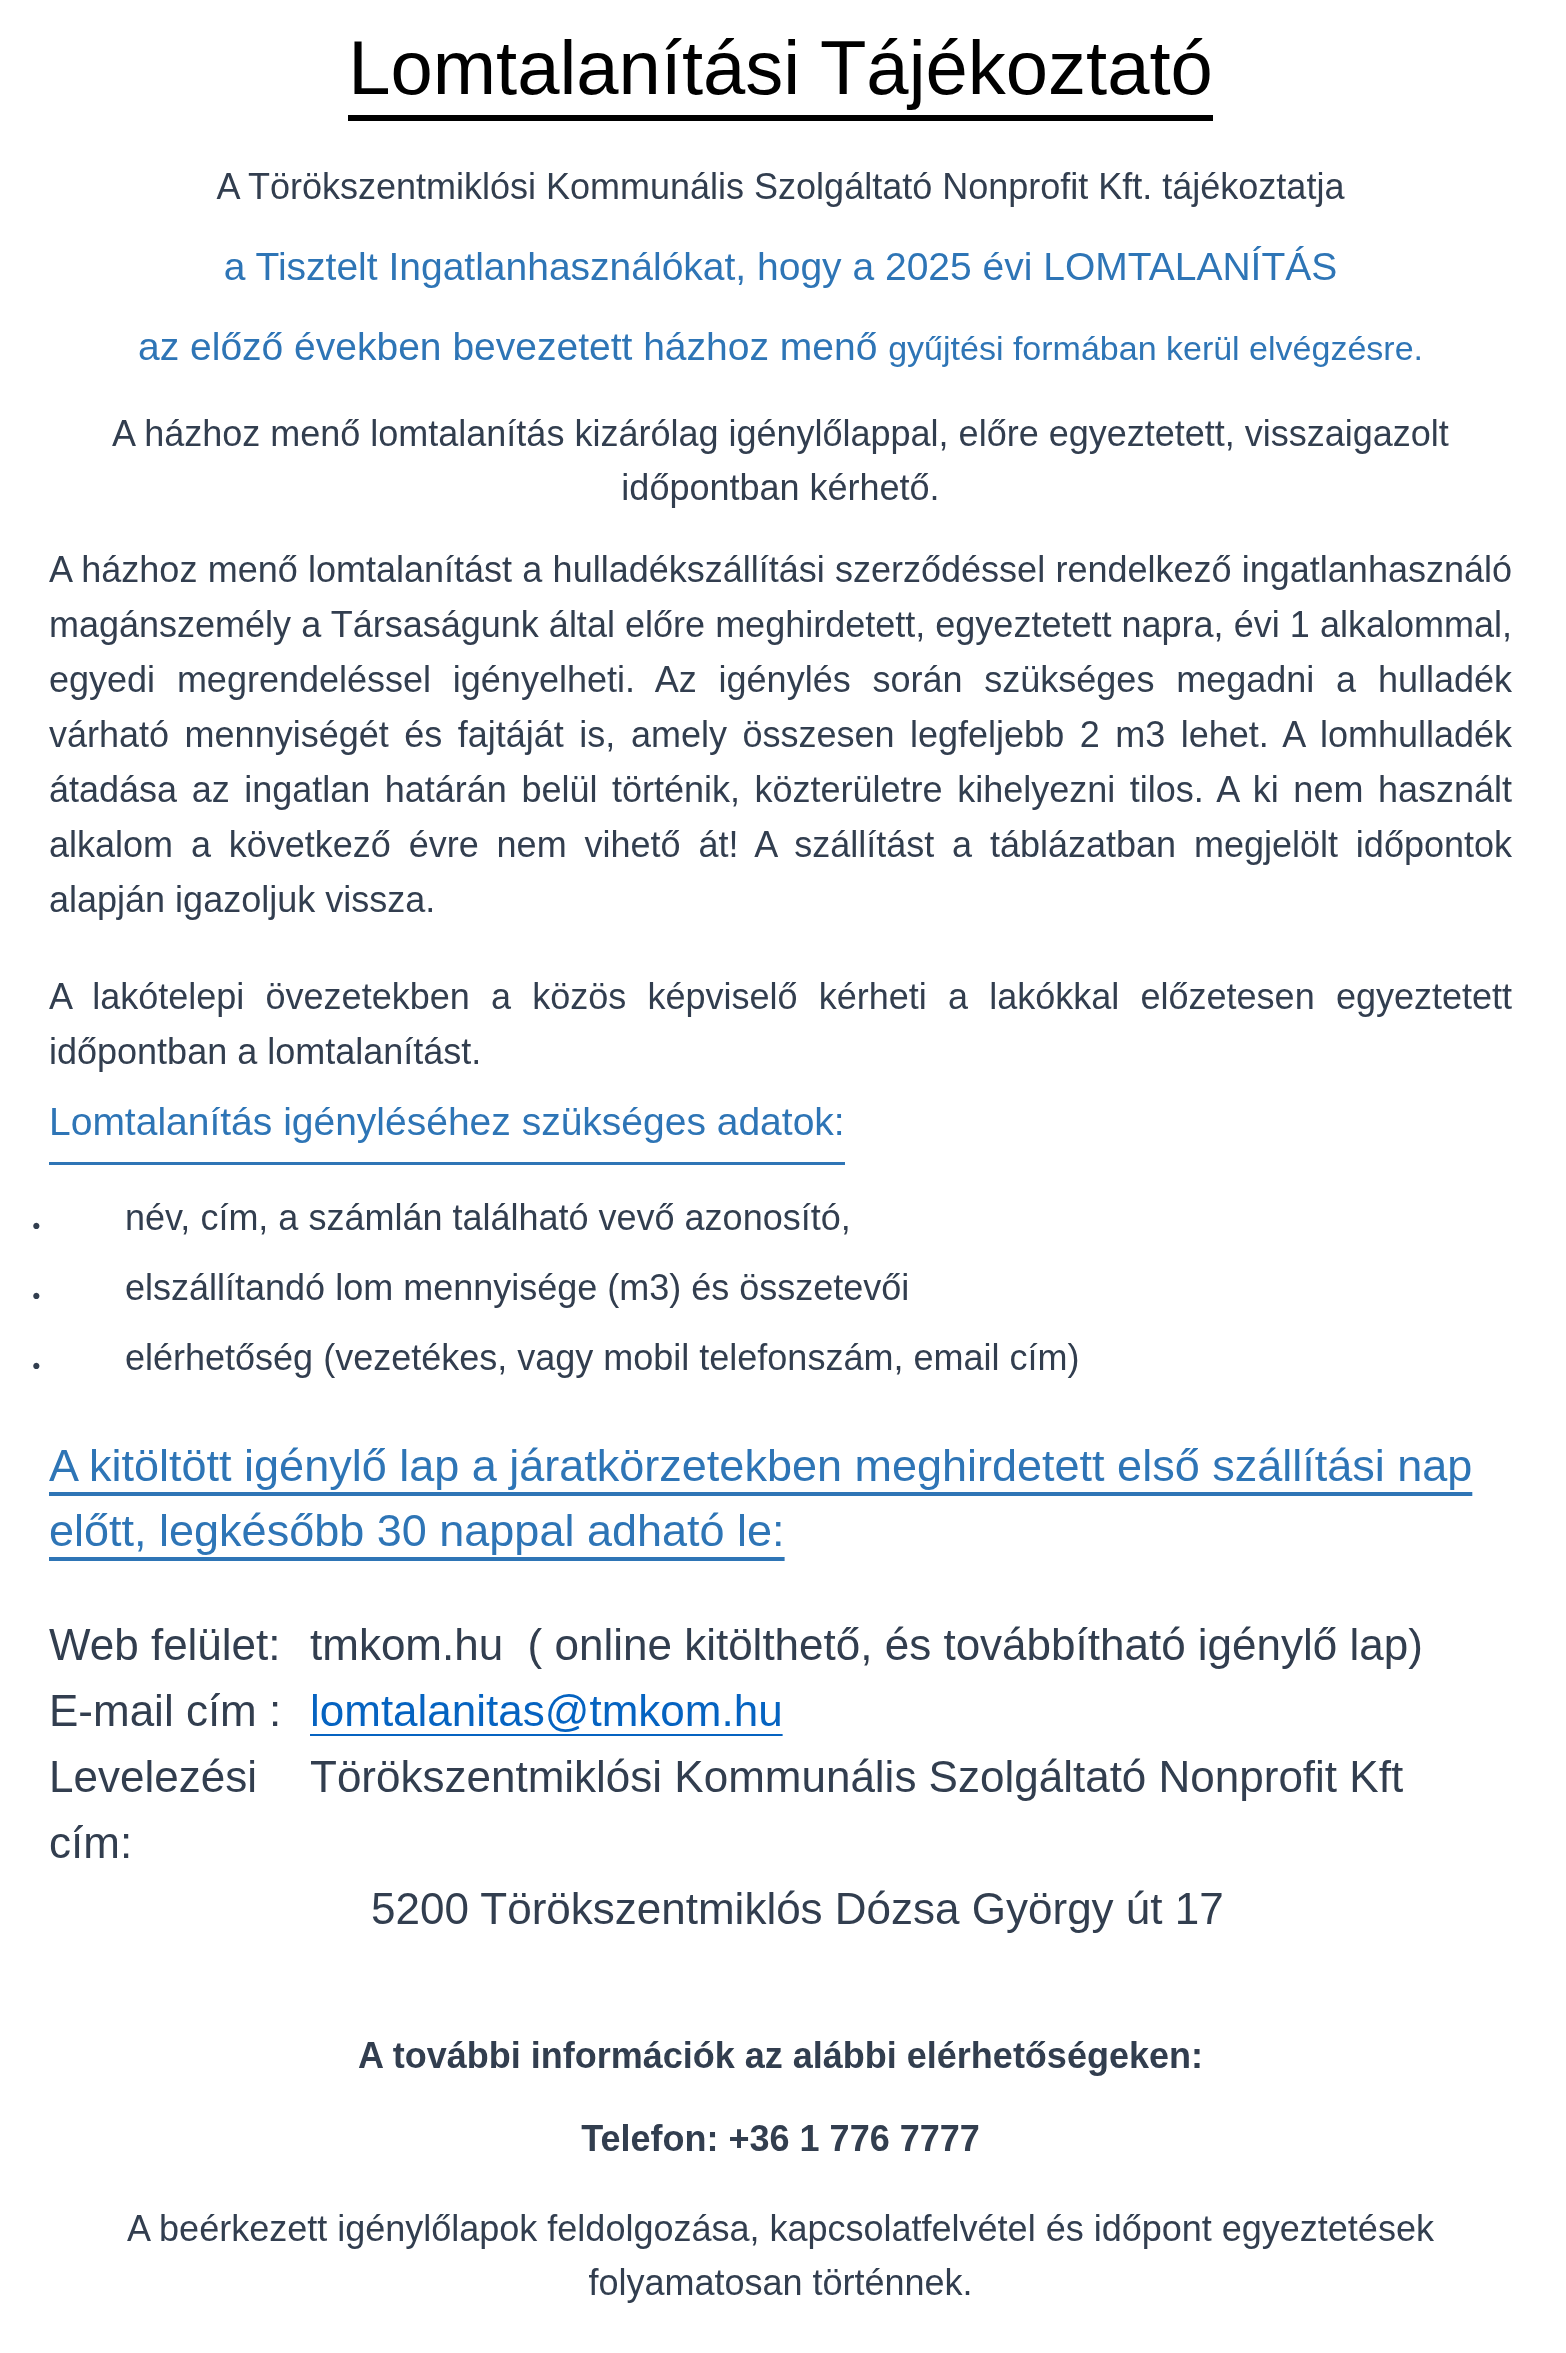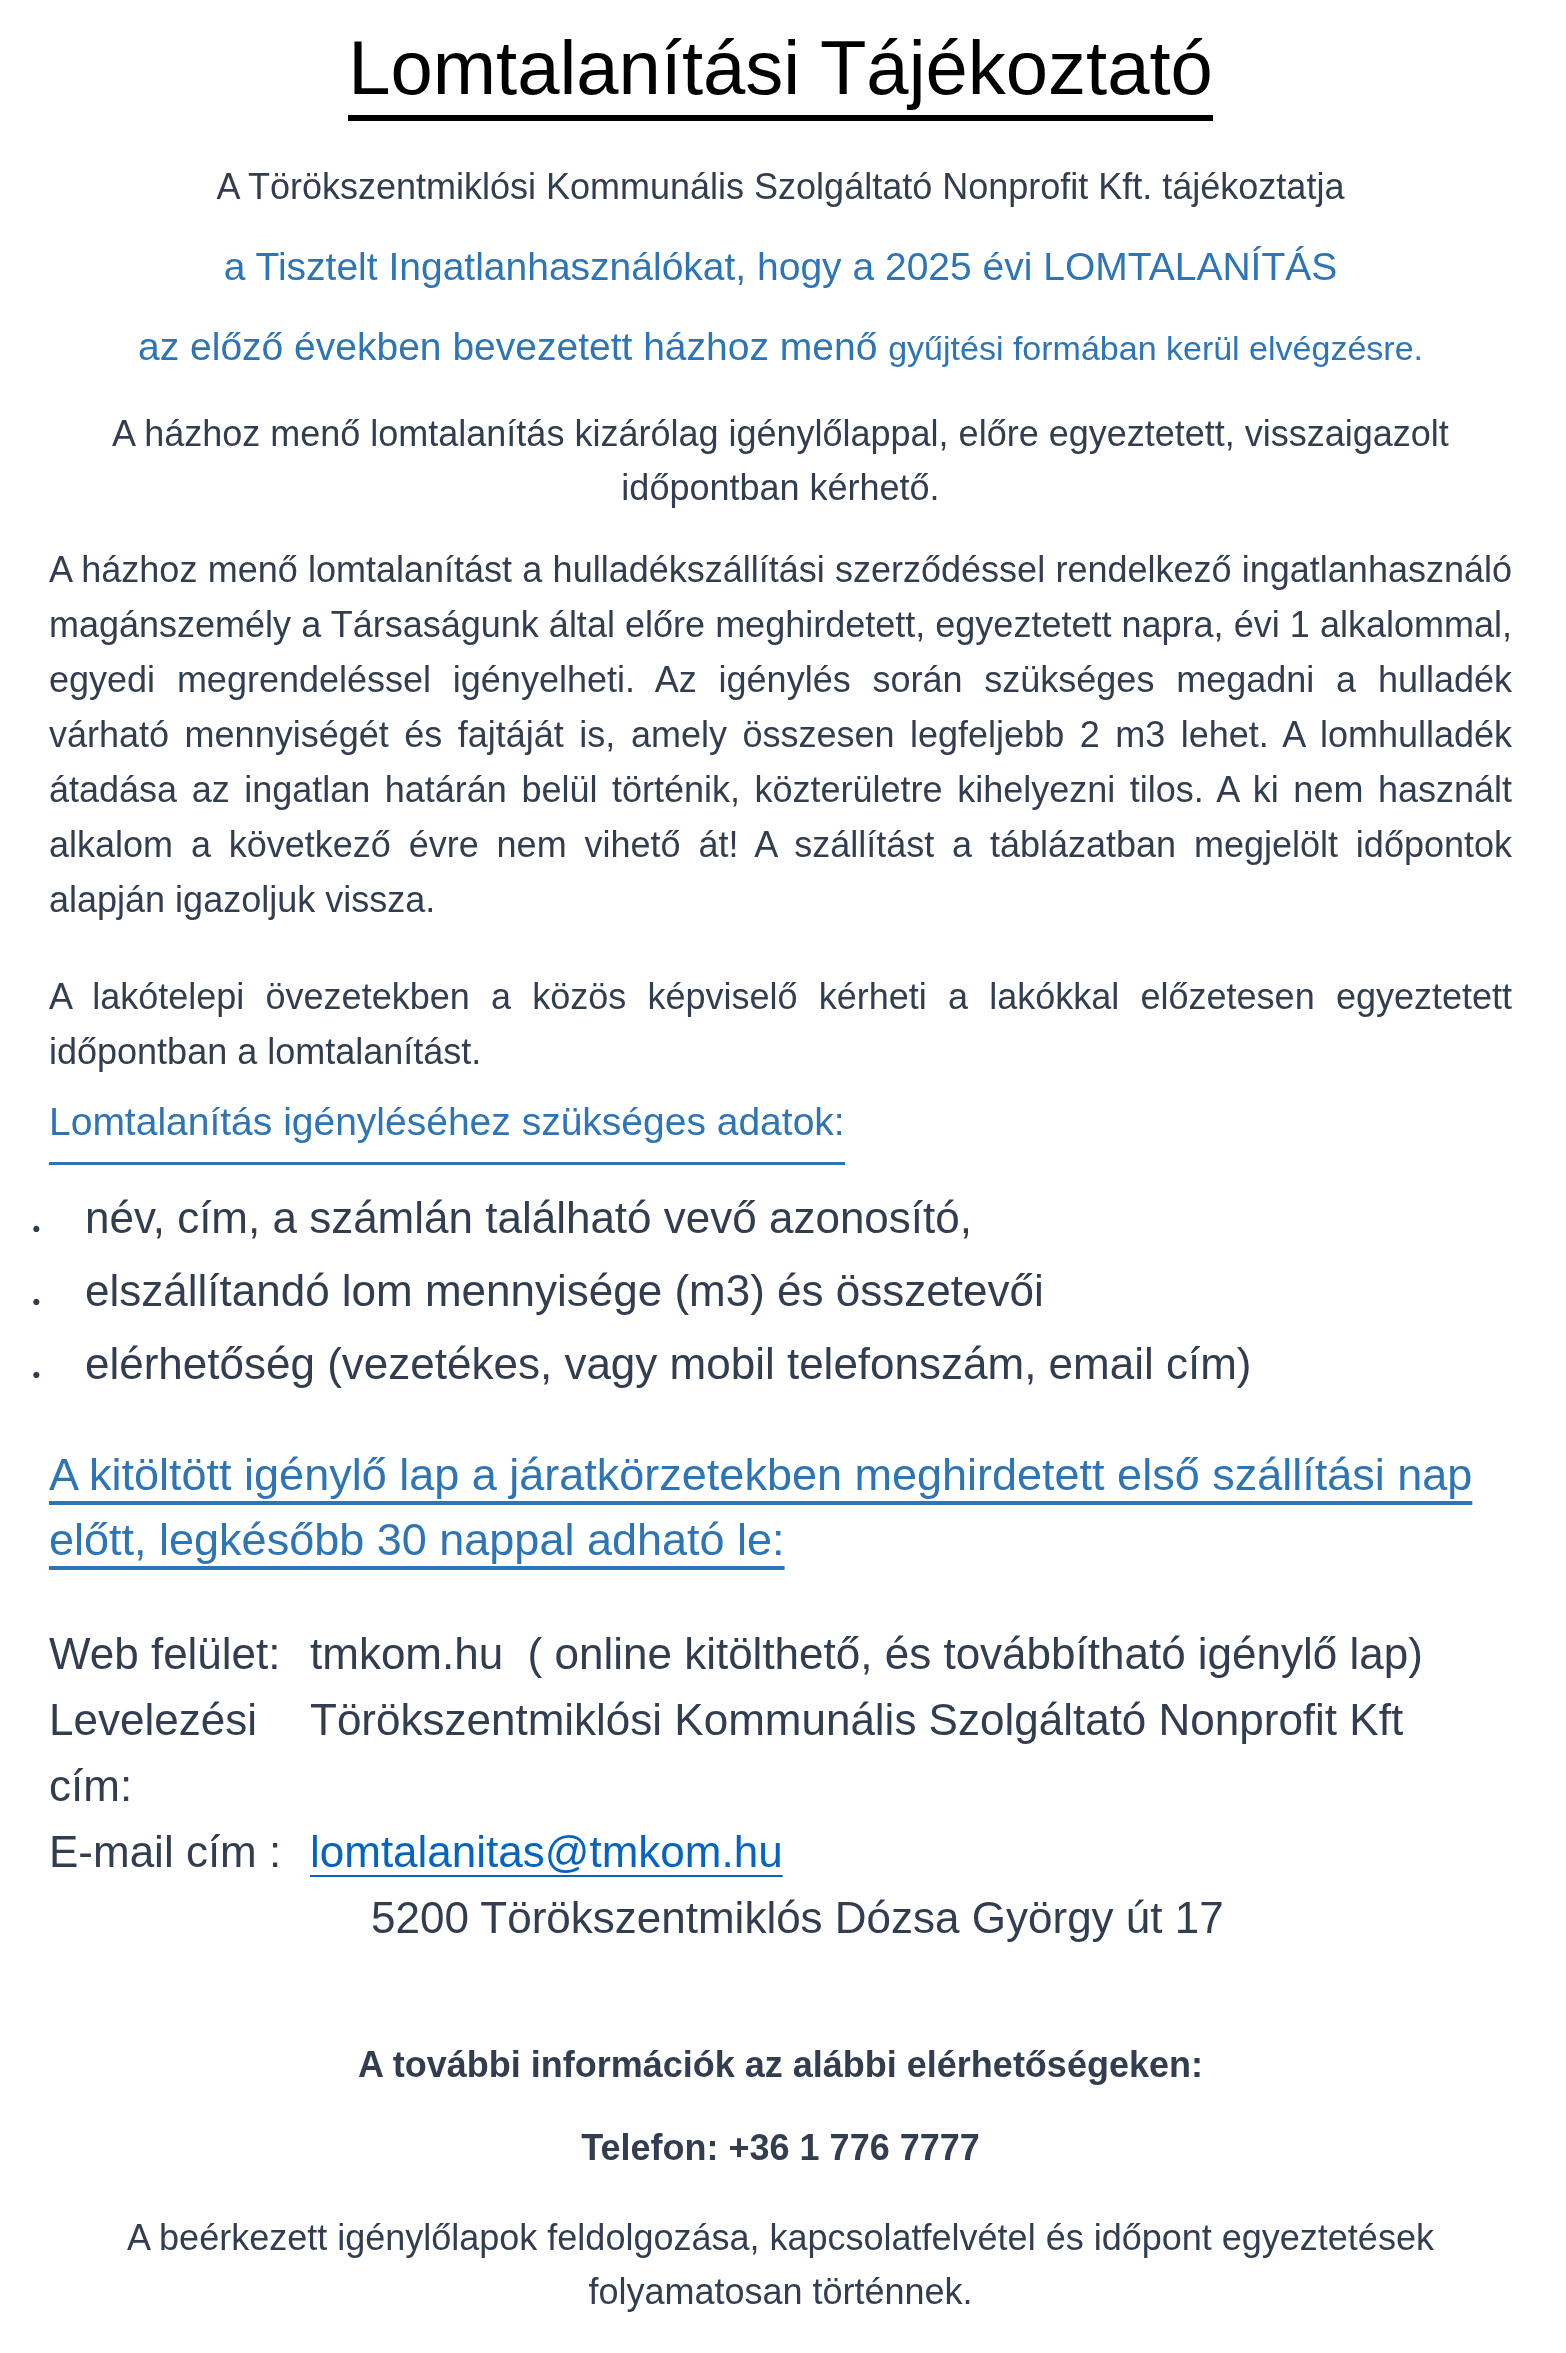--- a/index.html
+++ b/index.html
@@ -92,21 +92,21 @@
     margin: 0 0 9px -20px;
     line-height: 53px;
   }
   .bullet-marker {
     flex: 0 0 53px;
     font-size: 14.4px;
     color: #323E4F;
     text-align: left;
     padding-left: 3px;
   }
-  .bullet-text { font-size: 44px; }
+  .bullet-text { font-size: 36px; margin-left: 40px; }
   h3.deadline {
     margin: 41px 0 0 0;
     font-weight: 400;
     font-size: 45px;
     line-height: 1.45;
     color: #2E75B6;
     text-decoration: underline;
     text-decoration-thickness: 3.8px;
     text-underline-offset: 10.6px;
   }
@@ -185,28 +185,28 @@
     </div>
   </div>
 
   <h3 class="deadline">A kitöltött igénylő lap a járatkörzetekben meghirdetett első szállítási nap előtt, legkésőbb 30 nappal adható le:</h3>
 
   <div class="contacts">
     <div class="contact-row">
       <span class="contact-label dark">Web felület:</span>
       <span class="contact-value dark">tmkom.hu  ( online kitölthető, és továbbítható igénylő lap)</span>
     </div>
+    <div class="contact-row">
+      <span class="contact-label dark">E-mail cím :</span>
+      <a class="contact-value email-link">lomtalanitas@tmkom.hu</a>
+    </div>
     <div class="contact-row mail-row">
       <span class="contact-label dark">Levelezési cím:</span>
       <span class="contact-value dark">Törökszentmiklósi Kommunális Szolgáltató Nonprofit Kft</span>
     </div>
-    <div class="contact-row">
-      <span class="contact-label dark">E-mail cím :</span>
-      <a class="contact-value email-link">lomtalanitas@tmkom.hu</a>
-    </div>
     <div class="address-line2 dark">5200 Törökszentmiklós Dózsa György út 17</div>
   </div>
 
   <p class="more-info dark">A további információk az alábbi elérhetőségeken:</p>
 
   <p class="phone dark">Telefon: +36 1 776 7777</p>
 
   <p class="closing dark">A beérkezett igénylőlapok feldolgozása, kapcsolatfelvétel és időpont egyeztetések folyamatosan történnek.</p>
 
 </div>

